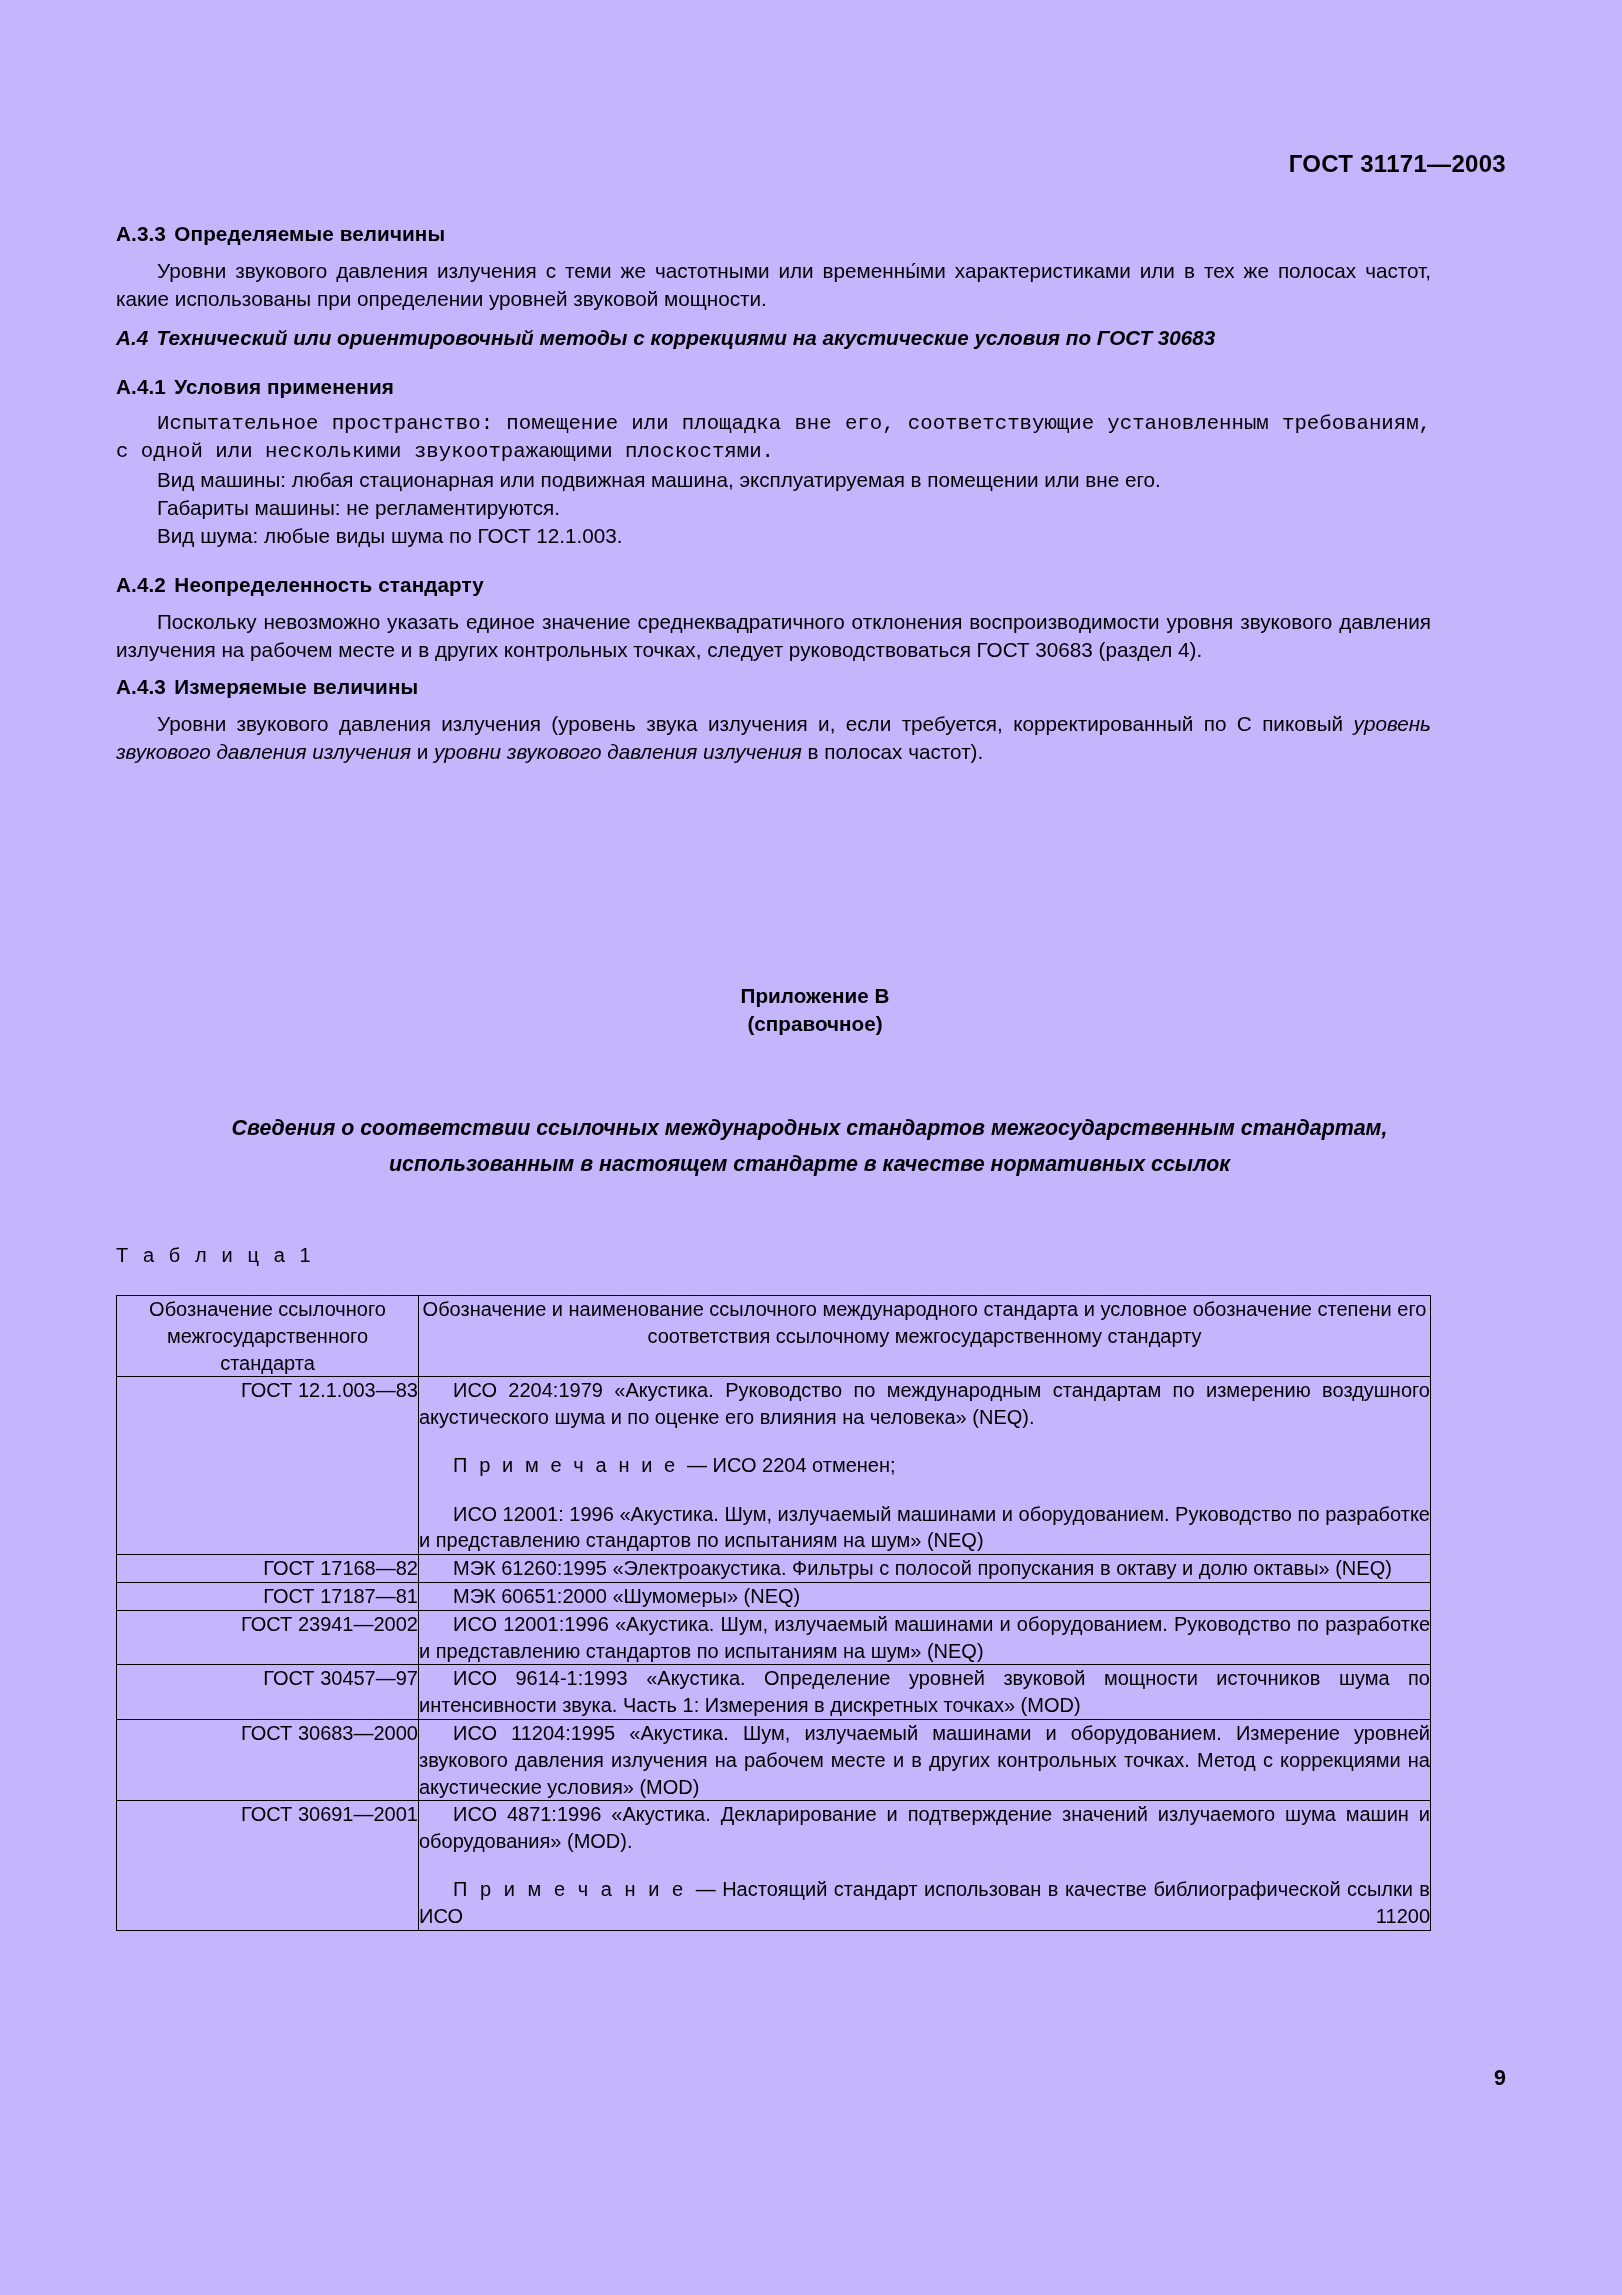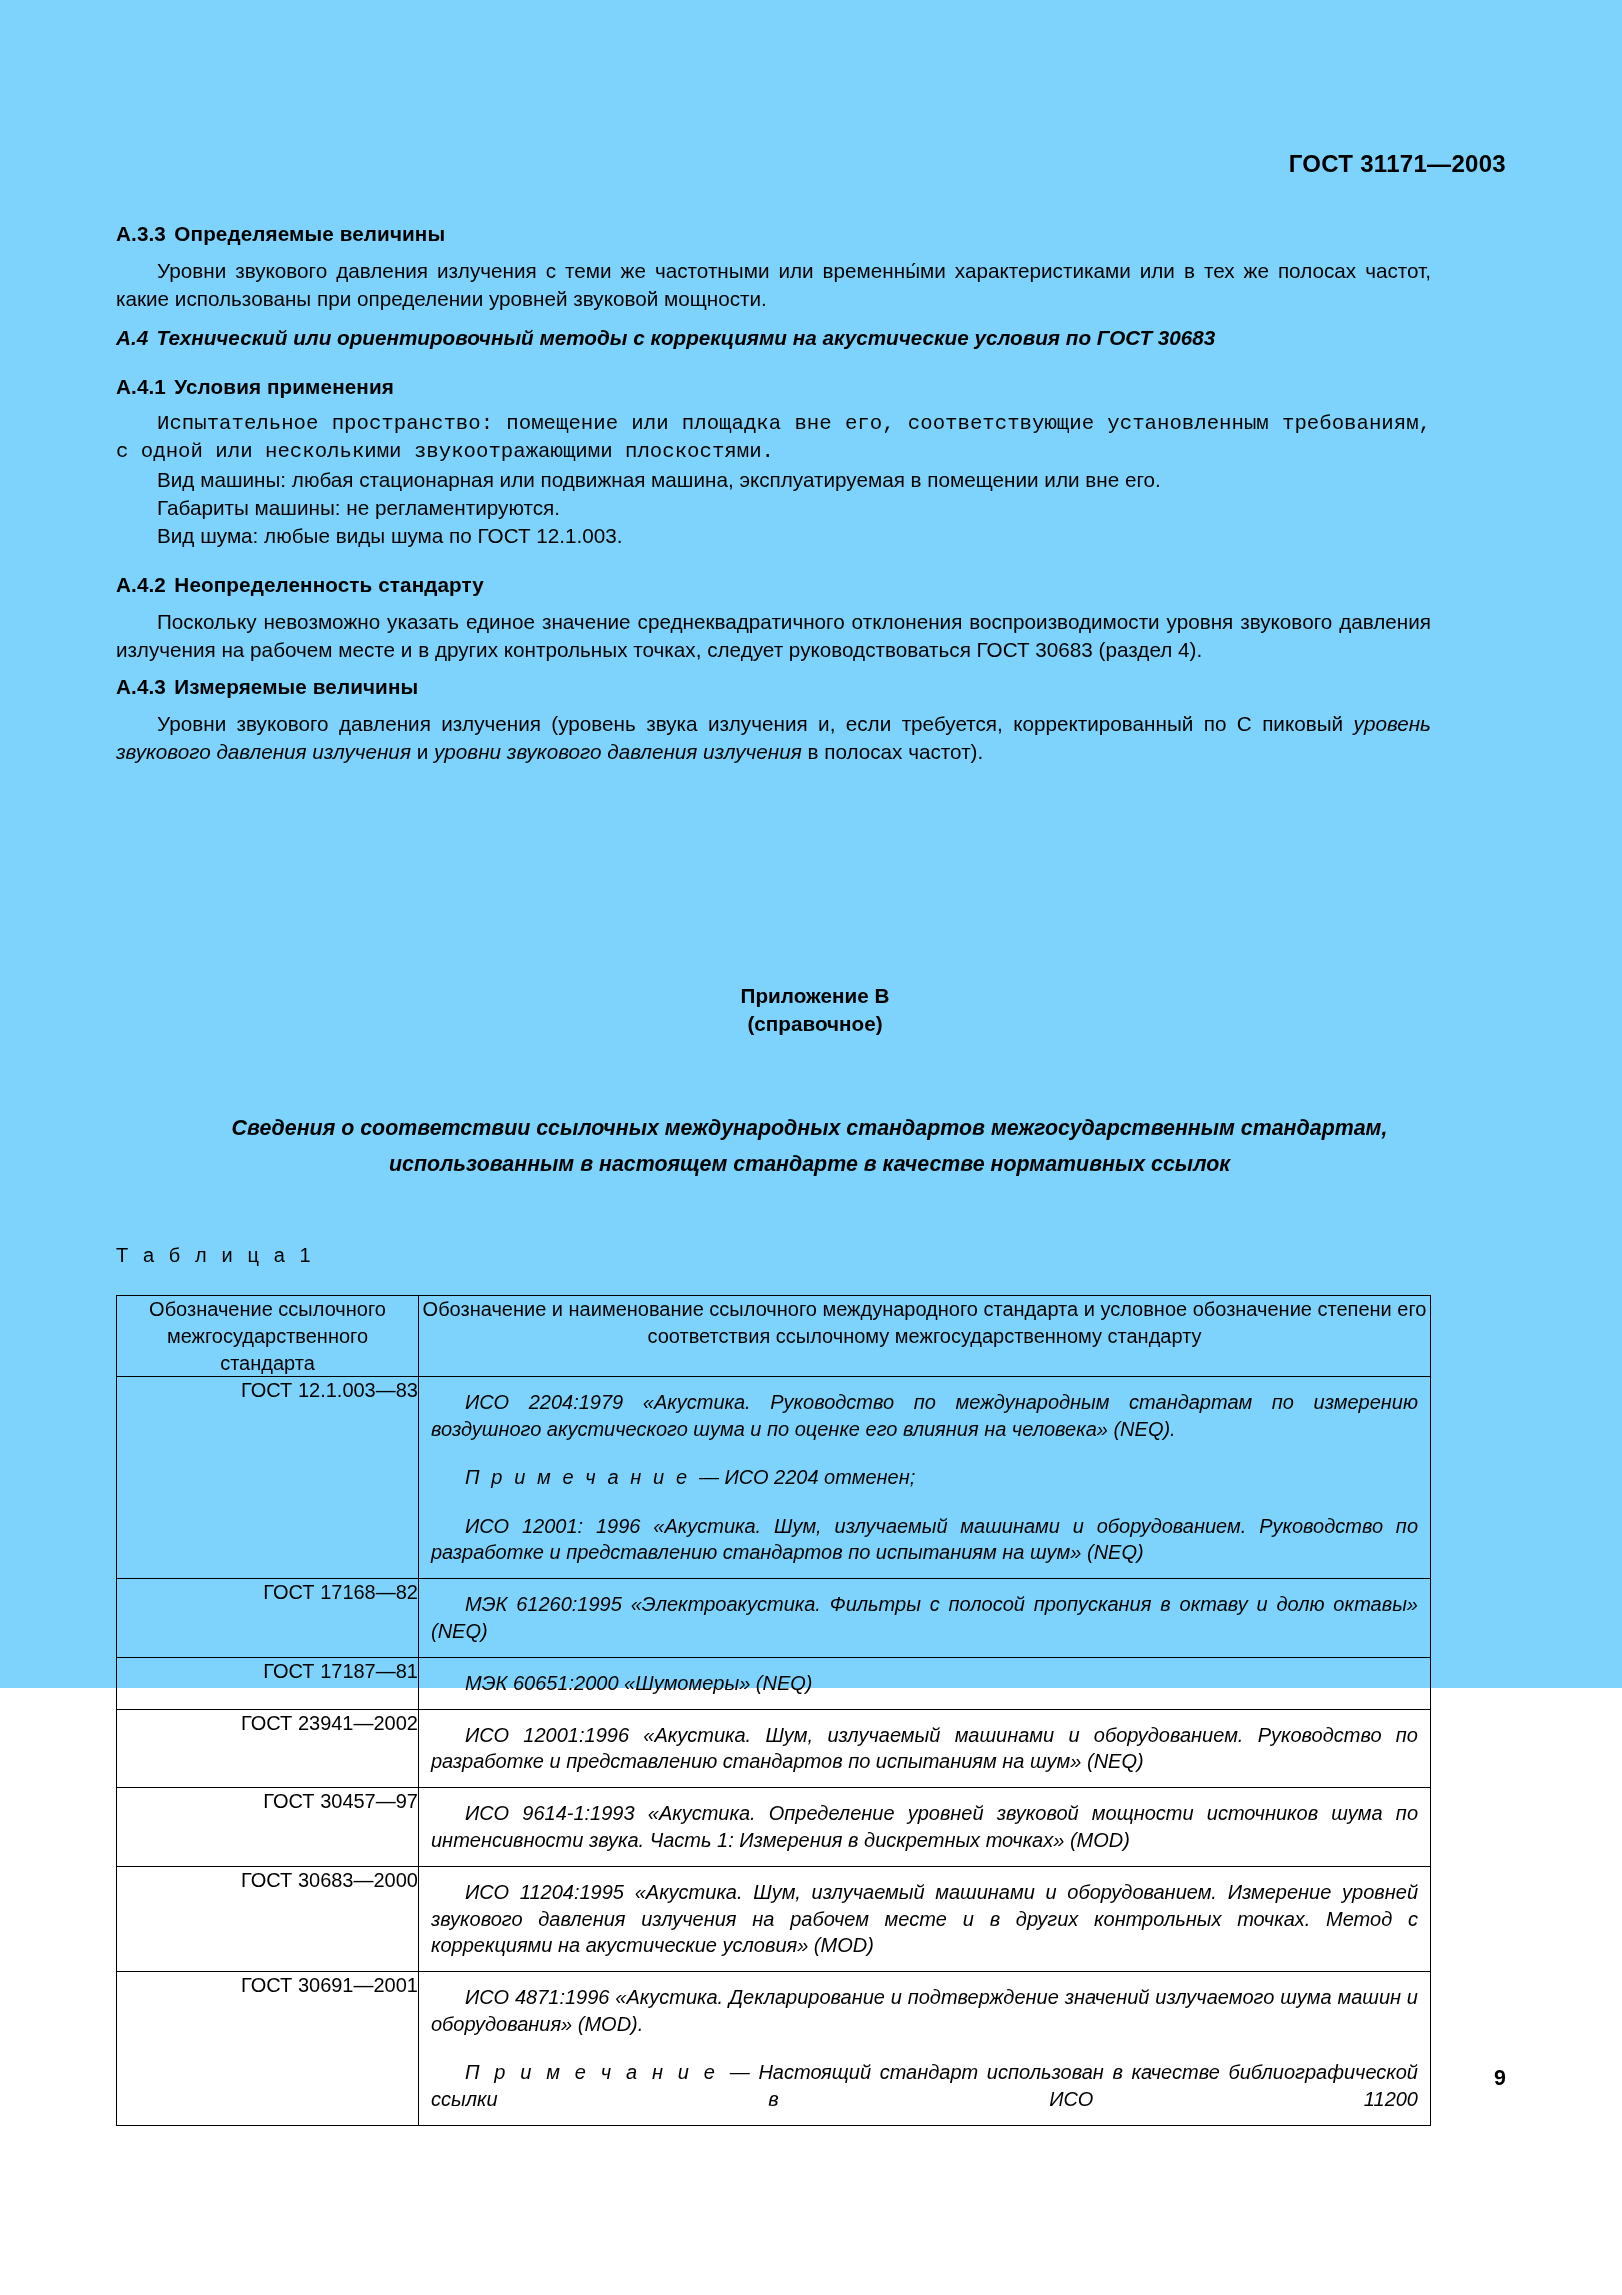--- a/index.html
+++ b/index.html
@@ -13,22 +13,22 @@
     font-family: "Liberation Sans", sans-serif;
     color: #000000;
     position: relative;
     overflow: hidden;
   }
 
   .page {
     position: absolute;
     left: 0; top: 0;
     width: 1622px;
-    height: 1688px;
-    background: #7dd3fc;
+    height: 2295px;
+    background: #c4b5fd;
   }
 
   
   .doc-header {
     position: absolute;
     top: 150px;
     right: 116px;
     font-size: 24px;
     font-weight: bold;
     letter-spacing: 0.3px;
@@ -149,26 +149,25 @@
 
   .gost-cell {
     text-align: right;
     padding: 15.3px 7.7px 12.2px 7.7px;
     white-space: nowrap;
   }
   .desc-cell {
     padding: 15.3px 18.4px 13.8px 18.4px;
   }
   .desc-cell p {
-    margin: 12px;
+    margin: 0;
     text-align: justify;
     text-align-last: left;
     text-indent: 34px;
     line-height: 1.34;
-    font-style: italic;
   }
   .desc-cell p.just-full {
     text-align: justify;
     text-align-last: justify;
   }
   .desc-cell p + p { margin-top: 21.4px; }
   .note-label { letter-spacing: 3.1px; }
 
   
   .page-number {

